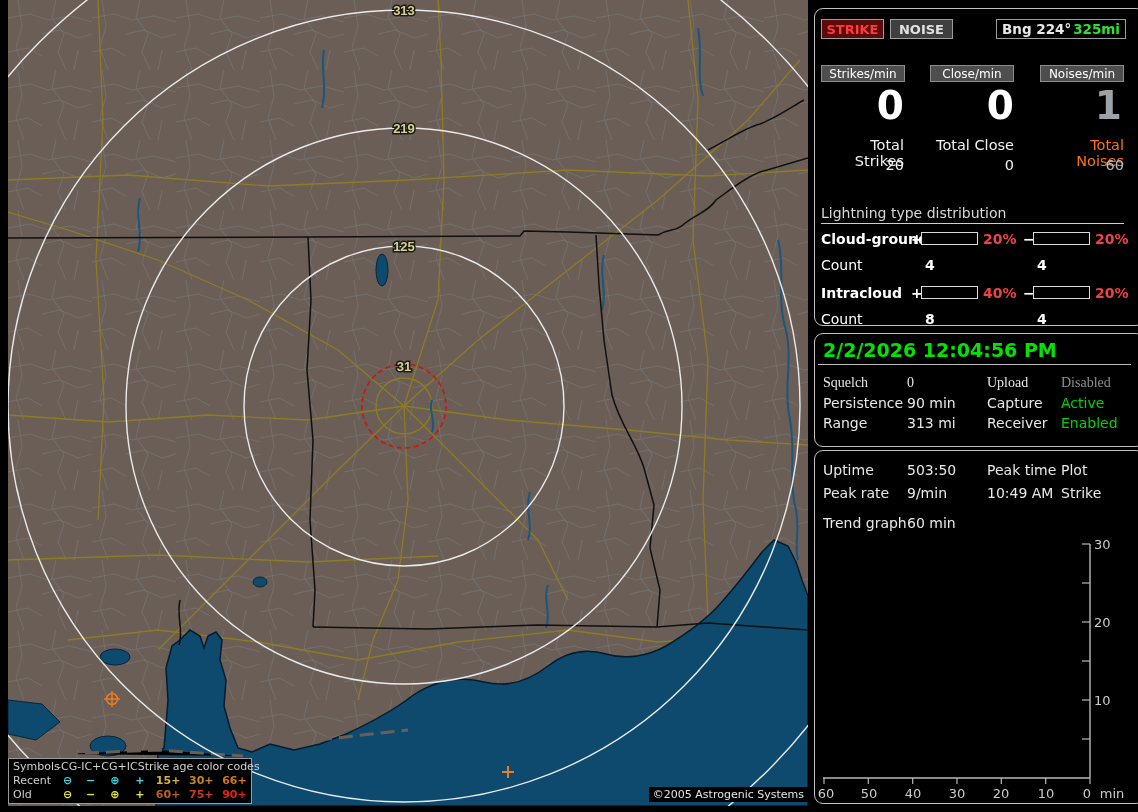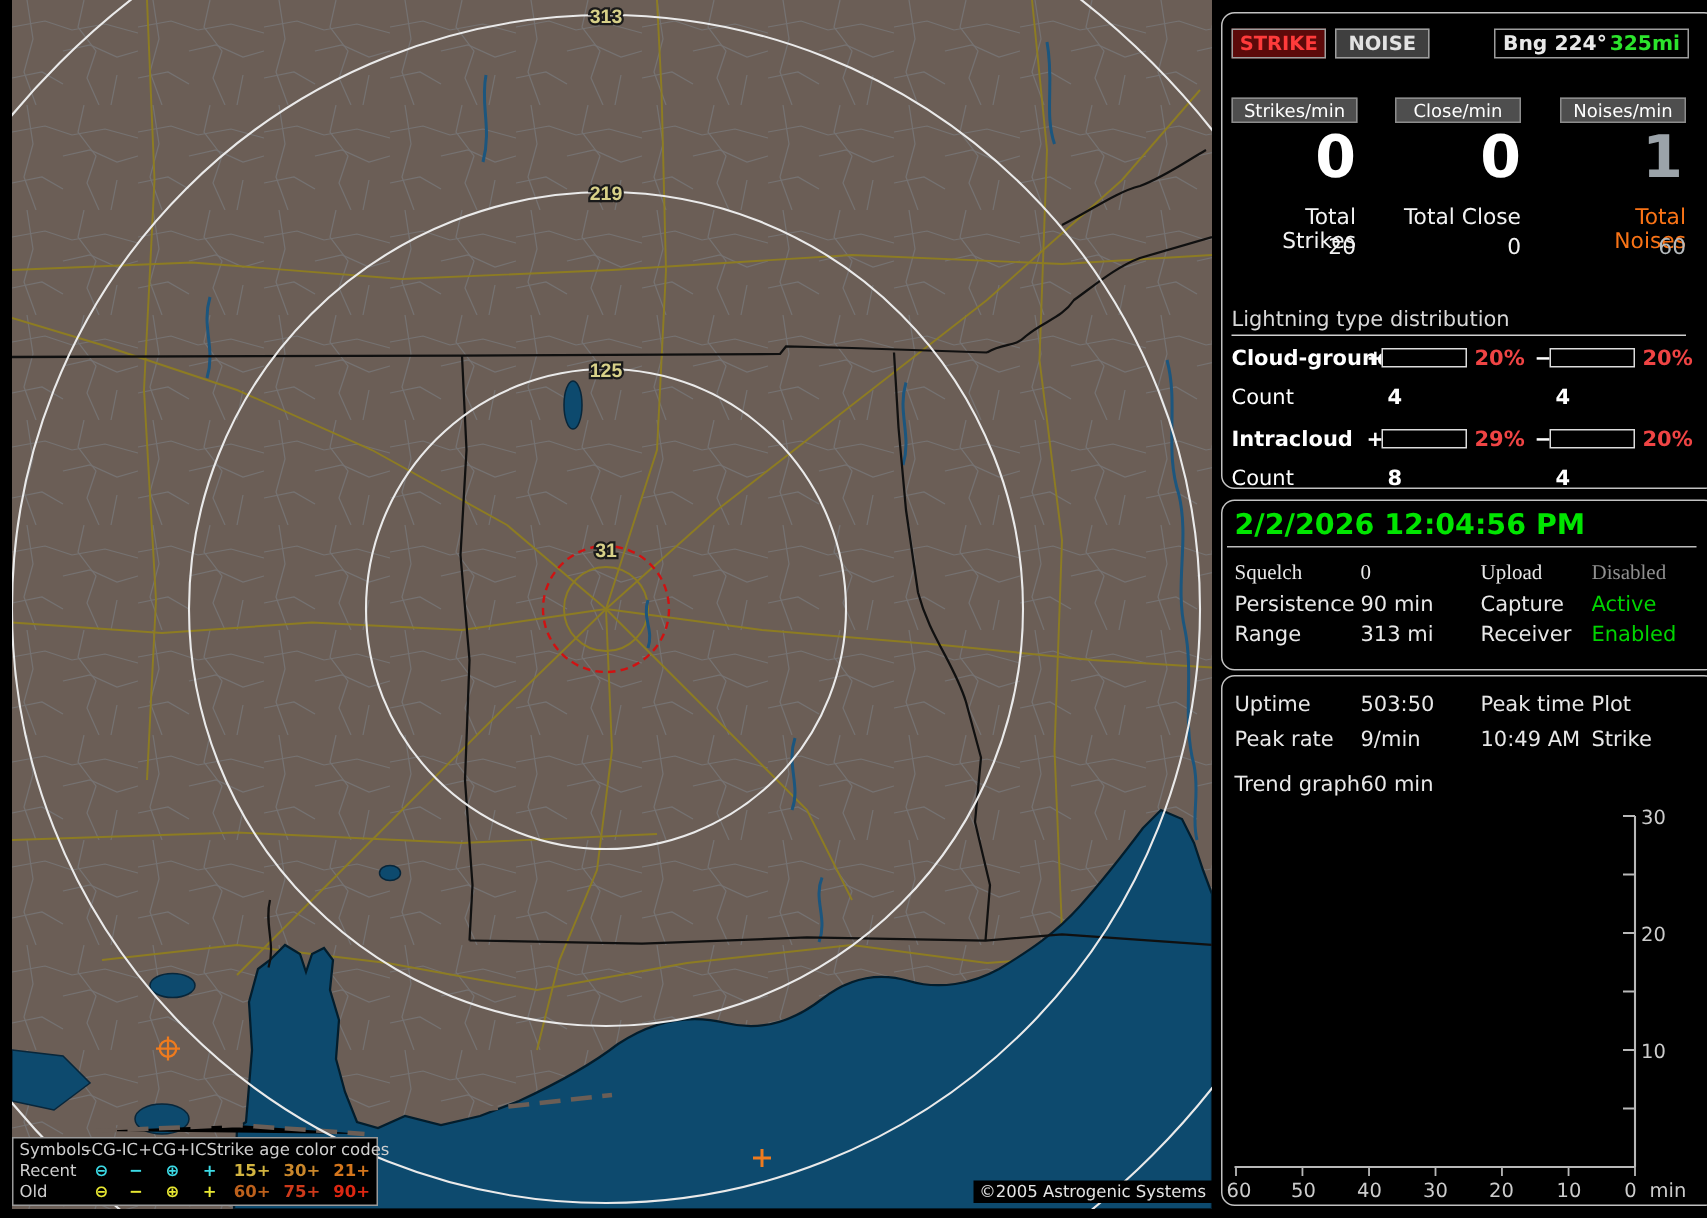--- a/index.html
+++ b/index.html
@@ -228,21 +228,21 @@
       <span class="leg-agehdr">Strike age color codes</span>
     </div>
     <div class="leg-row">
       <span class="leg-c0">Recent</span>
       <span class="leg-c1 sym-recent">⊖</span>
       <span class="leg-c2 sym-recent">−</span>
       <span class="leg-c3 sym-recent">⊕</span>
       <span class="leg-c4 sym-recent">+</span>
       <span class="leg-age age-r0a0">15+</span>
       <span class="leg-age age-r0a1">30+</span>
-      <span class="leg-age age-r0a2">21+</span>
+      <span class="leg-age age-r0a2">66+</span>
     </div>
     <div class="leg-row">
       <span class="leg-c0">Old</span>
       <span class="leg-c1 sym-old">⊖</span>
       <span class="leg-c2 sym-old">−</span>
       <span class="leg-c3 sym-old">⊕</span>
       <span class="leg-c4 sym-old">+</span>
       <span class="leg-age age-r1a0">60+</span>
       <span class="leg-age age-r1a1">75+</span>
       <span class="leg-age age-r1a2">90+</span>
@@ -291,21 +291,21 @@
   <div class="cnt-row r0">
     <span class="c-label">Count</span>
     <span class="c-v1">4</span>
     <span class="c-v2">4</span>
   </div>
 
   <div class="dist-row r1">
     <span class="d-label">Intracloud</span>
     <span class="d-sign sign-p">+</span>
     <span class="bar b1"><span class="fill w40 f-pink"></span></span>
-    <span class="d-pct pct1">29%</span>
+    <span class="d-pct pct1">40%</span>
     <span class="d-sign sign-m">−</span>
     <span class="bar b2"><span class="fill w20 f-green"></span></span>
     <span class="d-pct pct2">20%</span>
   </div>
   <div class="cnt-row r1">
     <span class="c-label">Count</span>
     <span class="c-v1">8</span>
     <span class="c-v2">4</span>
   </div>
 </div>

